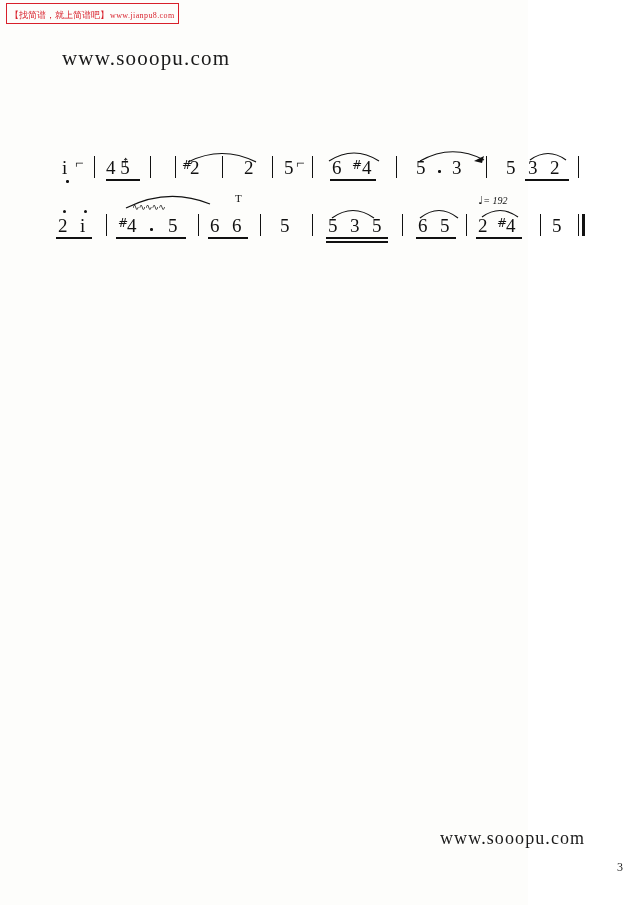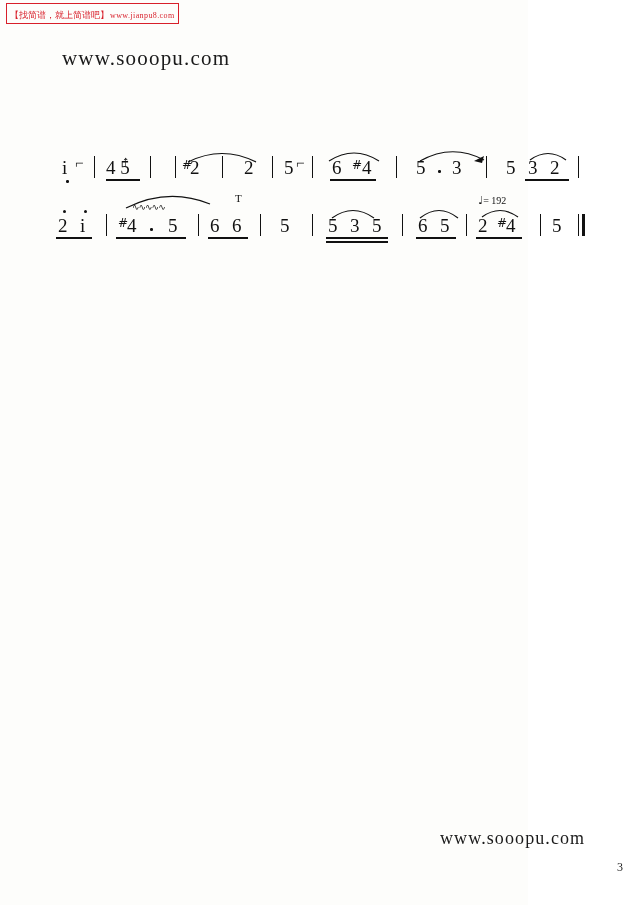--- a/index.html
+++ b/index.html
@@ -296,21 +296,21 @@
       <div class="slur" style="left:418px; top:18px;">
         <svg width="42" height="15">
             <path d="M2,12 Q21,-3 40,12" stroke="#111" stroke-width="1.2" fill="none"></path>
           </svg>
       </div>
       <div class="note" style="left:418px; top:28px;">6</div>
       <div class="note" style="left:440px; top:28px;">5</div>
       <div class="beam" style="left:416px; top:49px; width:40px;"></div>
       <div class="barline" style="left:466px; top:26px; height:22px;"></div>
 
-      <div class="tempo" style="left:478px; top:6px;">
+      <div class="tempo" style="left:478px; top:6px;font-style:italic;">
         <span class="qn">♩</span><span>= 192</span>
       </div>
       <div class="slur" style="left:480px; top:18px;">
         <svg width="40" height="14">
             <path d="M2,11 Q20,-2 38,11" stroke="#111" stroke-width="1.2" fill="none"></path>
           </svg>
       </div>
 
       <div class="note" style="left:478px; top:28px;">2</div>
       <div class="accidental" style="left:497px; top:28px;">#</div>

